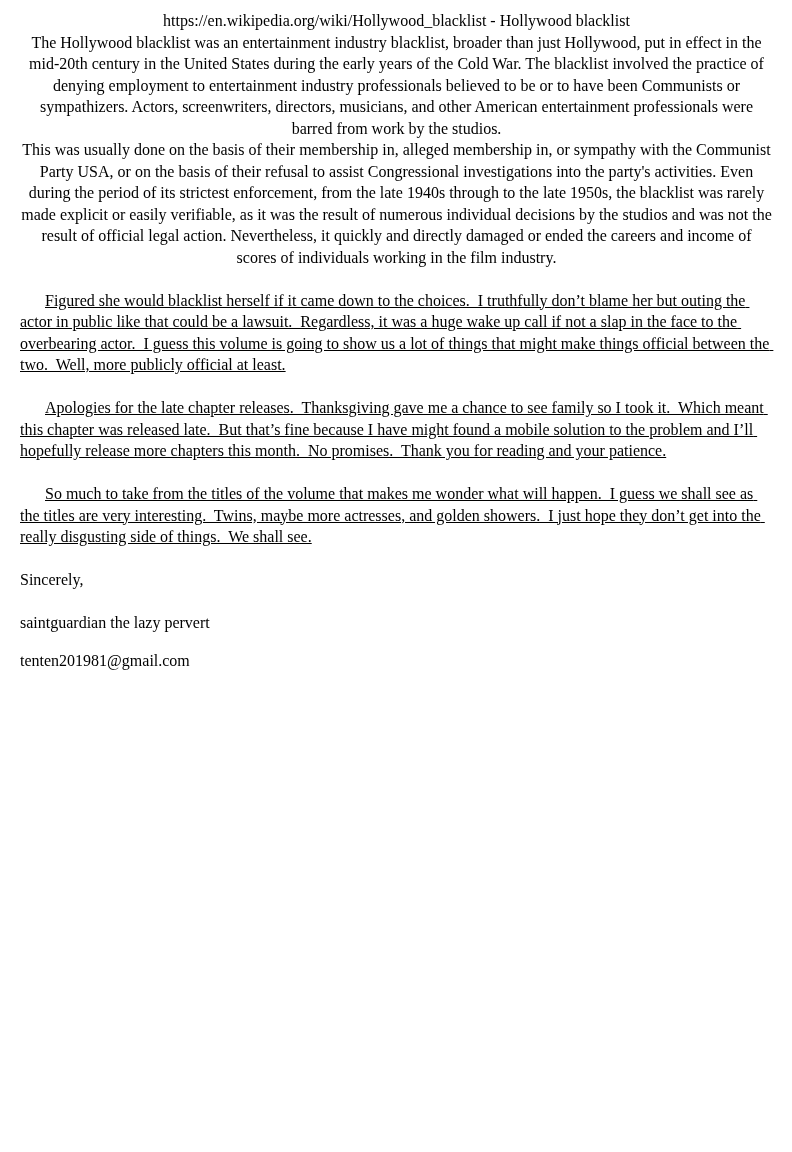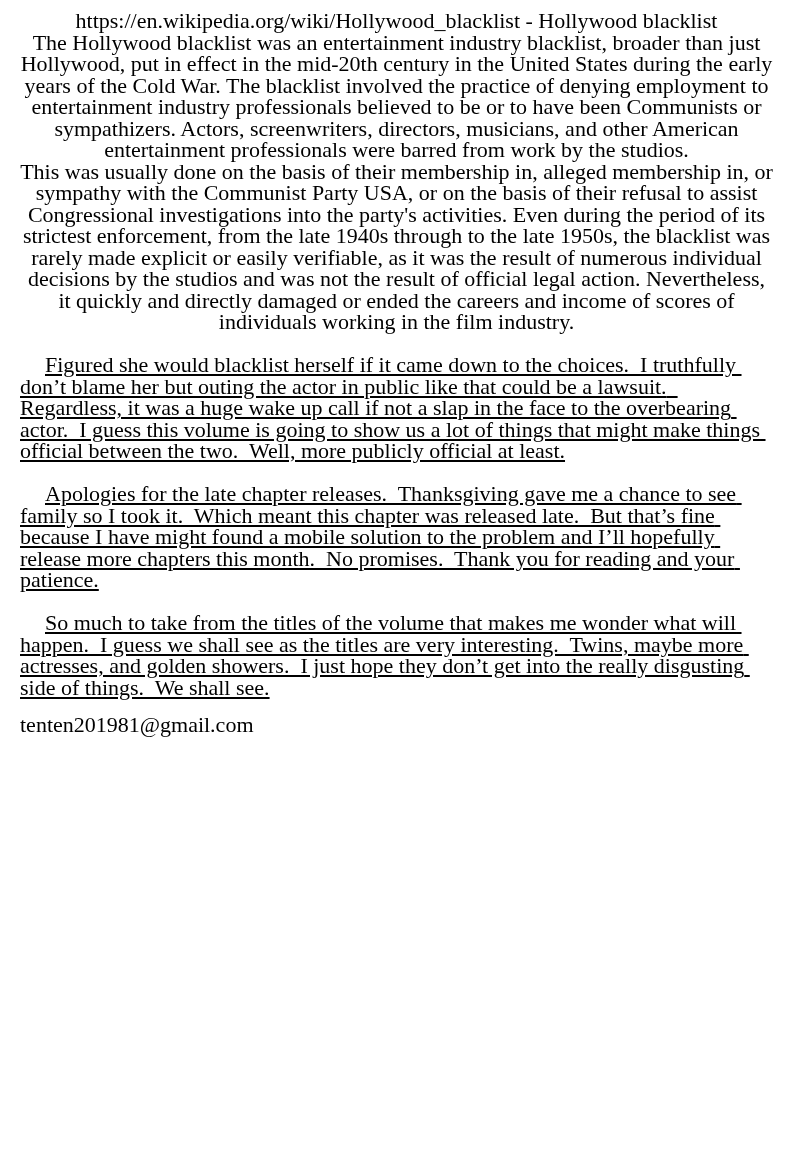--- a/index.html
+++ b/index.html
@@ -8,21 +8,21 @@
     background: #ffffff;
   }
   .page {
     position: relative;
     width: 792px;
     height: 1152px;
     box-sizing: border-box;
     background: #ffffff;
     color: #000000;
     font-family: "Liberation Serif", "DejaVu Serif", serif;
-    font-size: 22px;
+    font-size: 16px;
     line-height: 21.5px;
     padding: 10px 19px 0 20px;
     overflow: hidden;
   }
   .wiki-block p {
     margin: 0;
     text-align: center;
   }
   .letter p {
     margin: 21.5px 0 0 0;
@@ -44,16 +44,18 @@
   <div class="wiki-block">
     <p>https://en.wikipedia.org/wiki/Hollywood_blacklist - Hollywood blacklist</p>
     <p>The Hollywood blacklist was an entertainment industry blacklist, broader than just Hollywood, put in effect in the mid-20th century in the United States during the early years of the Cold War. The blacklist involved the practice of denying employment to entertainment industry professionals believed to be or to have been Communists or sympathizers. Actors, screenwriters, directors, musicians, and other American entertainment professionals were barred from work by the studios.</p>
     <p>This was usually done on the basis of their membership in, alleged membership in, or sympathy with the Communist Party USA, or on the basis of their refusal to assist Congressional investigations into the party's activities. Even during the period of its strictest enforcement, from the late 1940s through to the late 1950s, the blacklist was rarely made explicit or easily verifiable, as it was the result of numerous individual decisions by the studios and was not the result of official legal action. Nevertheless, it quickly and directly damaged or ended the careers and income of scores of individuals working in the film industry.</p>
   </div>
 
   <div class="letter">
     <p class="indent">Figured she would blacklist herself if it came down to the choices.  I truthfully don’t blame her but outing the actor in public like that could be a lawsuit.  Regardless, it was a huge wake up call if not a slap in the face to the overbearing actor.  I guess this volume is going to show us a lot of things that might make things official between the two.  Well, more publicly official at least.</p>
     <p class="indent">Apologies for the late chapter releases.  Thanksgiving gave me a chance to see family so I took it.  Which meant this chapter was released late.  But that’s fine because I have might found a mobile solution to the problem and I’ll hopefully release more chapters this month.  No promises.  Thank you for reading and your patience.</p>
     <p class="indent">So much to take from the titles of the volume that makes me wonder what will happen.  I guess we shall see as the titles are very interesting.  Twins, maybe more actresses, and golden showers.  I just hope they don’t get into the really disgusting side of things.  We shall see.</p>
+    <p>Sincerely,</p>
+    <p>saintguardian the lazy pervert</p>
     <p class="email-line">tenten201981@gmail.com</p>
   </div>
 
 </div>
 
 </body></html>

